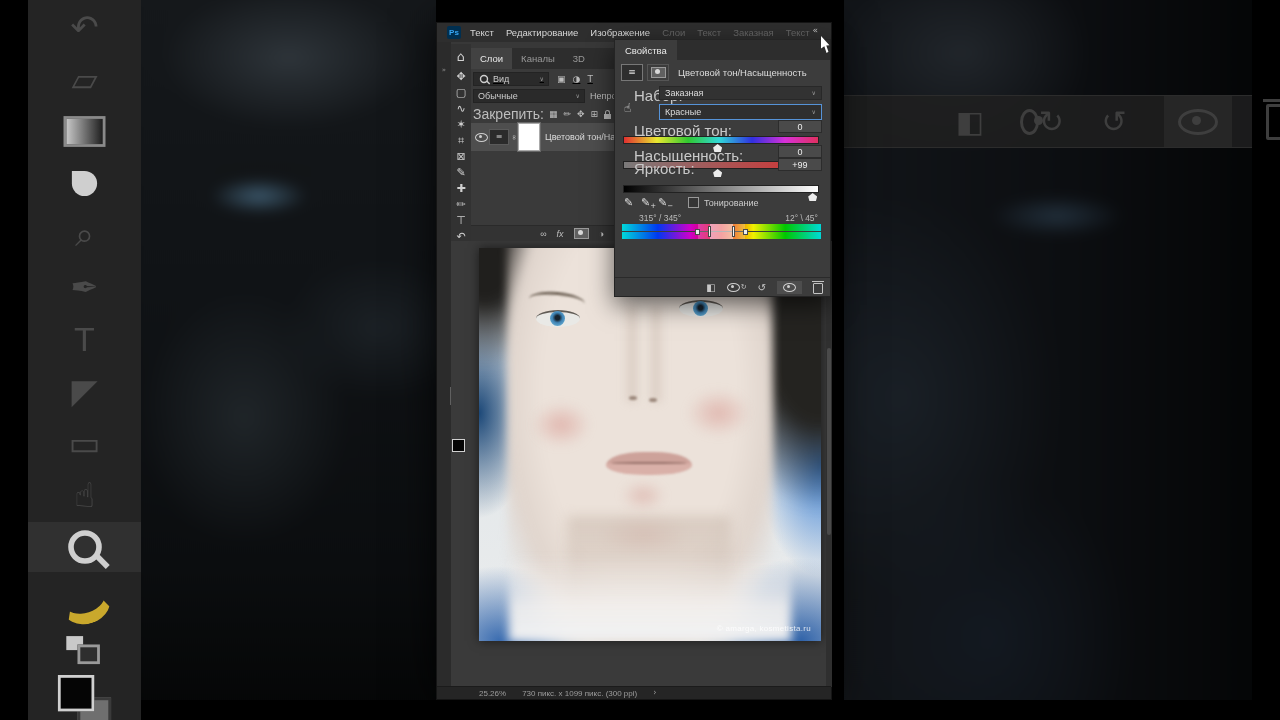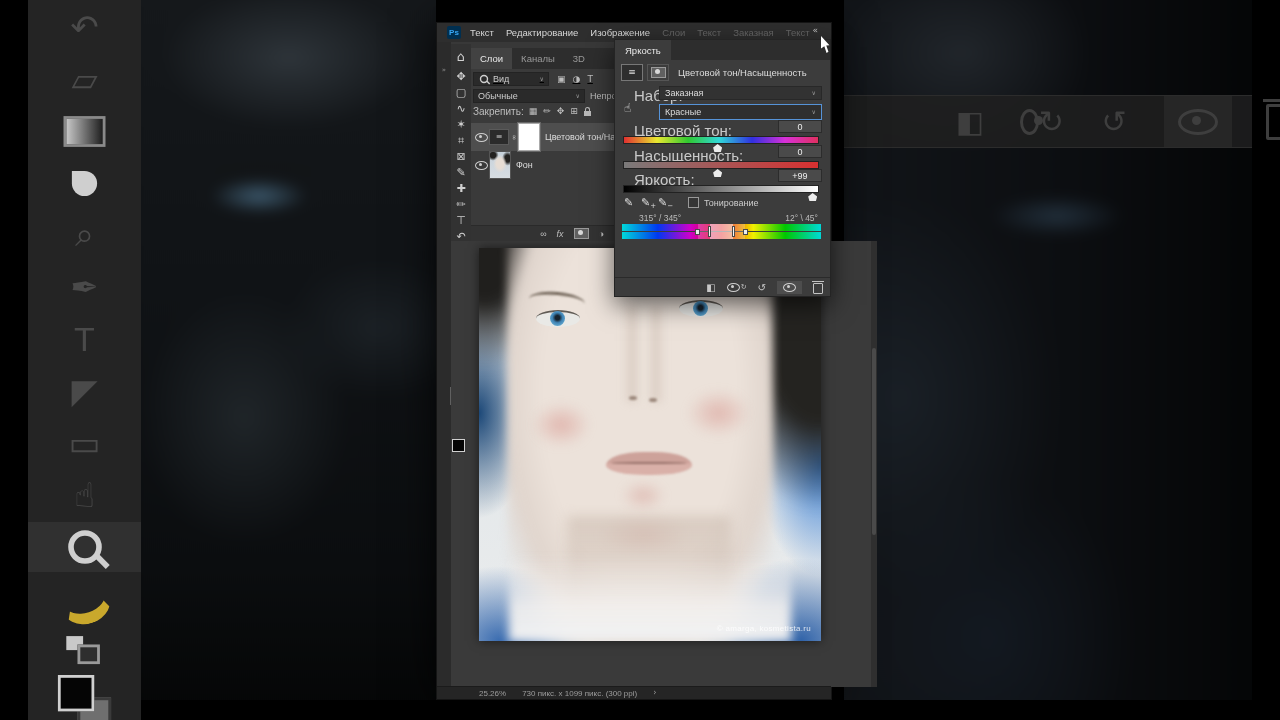--- a/index.html
+++ b/index.html
@@ -87,21 +87,21 @@
 
   
   .layers-panel{left:34px;top:25px;width:143px;height:193px;background:#3a3a3a;z-index:5;overflow:hidden;}
   .lp-tabs{height:21px;background:#2d2d2d;display:flex;font-size:9.5px;}
   .lp-tab{padding:0 9px;display:flex;align-items:center;color:#999;}
   .lp-tab.active{background:#424242;color:#e9e9e9;}
   .lp-row-abs{position:absolute;left:2px;right:0;display:flex;align-items:center;}
   .lp-select{background:#2a2a2a;border:1px solid #232323;height:14px;display:flex;align-items:center;font-size:9px;color:#cccccc;padding:0 4px;gap:3px;box-sizing:border-box;}
   .chev{color:#999;font-size:6px;margin-left:auto;padding-left:4px;}
   .lp-icons{display:flex;gap:7px;margin-left:8px;color:#bdbdbd;font-size:9px;align-items:center;}
-  .lp-label{font-size:10px;color:#bdbdbd;}
+  .lp-label{font-size:14px;color:#bdbdbd;}
   .lp-lock-icons{display:flex;gap:6px;margin-left:5px;color:#bdbdbd;font-size:9px;align-items:center;}
   .lp-list{position:absolute;left:0;right:0;top:75px;}
   .lp-layer{display:flex;align-items:center;height:28px;padding-left:4px;box-sizing:border-box;}
   .lp-layer.selected{background:#4e4e4e;}
   .eye-col{width:14px;flex:none;}
   .adj-thumb{width:18px;height:14px;background:#2b2b2b;border:1px solid #5a5a5a;color:#cfcfcf;font-size:8px;
              display:flex;align-items:center;justify-content:center;flex:none;}
   .link-col{width:9px;flex:none;color:#bdbdbd;font-size:7px;transform:rotate(90deg);text-align:center;}
   .mask-thumb{width:20px;height:26px;background:#fff;border:1px solid #aaa;outline:1px solid #666;flex:none;}
   .photo-thumb{width:20px;height:26px;border:1px solid #555;flex:none;background:
@@ -149,21 +149,21 @@
   .ramp-sel-core{position:absolute;left:44%;width:12%;top:0;height:15px;background:rgba(248,248,248,.55);}
   .rh-bar{position:absolute;top:2px;width:3px;height:11px;background:#f4f4f4;border:1px solid #4a4a4a;box-sizing:border-box;}
   .rh-sq{position:absolute;top:5px;width:5px;height:6px;background:#ececec;border:1px solid #4a4a4a;box-sizing:border-box;}
   .pp-footer{position:absolute;bottom:0;left:0;right:0;height:18px;border-top:1px solid #2a2a2a;
              display:flex;align-items:center;justify-content:flex-end;gap:11px;padding-right:7px;font-size:10px;color:#c8c8c8;}
   .pp-footer .boxed{background:#4d4d4d;padding:2px 6px;display:flex;align-items:center;}
   .icon-combo{display:flex;align-items:center;gap:1px;}
   .icon-combo .mini{font-size:7px;}
 
   
-  .canvas{left:14px;top:218px;width:381px;height:446px;background:#3a3a3a;overflow:hidden;padding-left:45px;}
+  .canvas{left:14px;top:218px;width:381px;height:446px;background:#3a3a3a;overflow:hidden;}
   .photo{position:absolute;left:28px;top:7px;width:342px;height:393px;overflow:hidden;box-shadow:0 0 10px rgba(0,0,0,.55);}
   .ph{position:absolute;}
   .ph-bg{inset:0;background:
     radial-gradient(ellipse 90px 160px at 100% 55%, #3f83d6 0%, rgba(63,131,214,0) 70%),
     radial-gradient(ellipse 70px 120px at 100% 20%, #2a5ca8 0%, rgba(42,92,168,0) 72%),
     radial-gradient(ellipse 80px 150px at 0% 42%, #1c4878 0%, rgba(28,72,120,0) 70%),
     radial-gradient(ellipse 120px 100px at 6% 100%, #3a6cb0 0%, rgba(58,108,176,0) 75%),
     radial-gradient(ellipse 140px 110px at 94% 100%, #2f62a8 0%, rgba(47,98,168,0) 75%),
     linear-gradient(180deg,#d5dbe0 0%,#dde2e6 30%,#e4e8ea 55%,#eaeced 100%);}
   .ph-hair-l{left:-30px;top:-40px;width:120px;height:160px;filter:blur(7px);
@@ -362,39 +362,34 @@
         </div>
       </div>
       <div class="lp-list">
         <div class="lp-layer selected">
           <span class="eye-col"><span class="eye"></span></span>
           <span class="adj-thumb glyph">≡</span>
           <span class="link-col glyph">∞</span>
           <span class="mask-thumb"></span>
           <span class="lp-name">Цветовой тон/Насыщенность</span>
         </div>
-        <div class="lp-layer">
-          <span class="eye-col"><span class="eye"></span></span>
-          <span class="photo-thumb"></span>
-          <span class="lp-name">Фон</span>
-        </div>
       </div>
       <div class="lp-footer" id="lp-footer">
           <span class="icon-combo">∞</span>
           <span class="icon-combo" style="font-style: italic;">fx</span>
           <span class="icon-combo">
             <span class="shape-mask"></span>
           </span>
           <span class="icon-combo">◑</span>
         </div>
     </div>
 
     <div class="abs props-panel">
       <div class="pp-header">
-        <div class="pp-tab">Яркость</div>
+        <div class="pp-tab">Свойства</div>
       </div>
       <div class="pp-maskrow">
         <span class="pp-iconbox glyph">≡</span>
         <span class="pp-iconbox plain">
             <span class="shape-mask"></span>
           </span>
         <span class="pp-title">Цветовой тон/Насыщенность</span>
       </div>
       <div class="abs" style="top:47px;left:9px;">
         <span class="pp-label">Набор:</span>
@@ -420,21 +415,21 @@
       </div>
 
       <div class="abs" style="top:107px;left:9px;right:0;height:13px;">
         <span class="pp-label">Насыщенность:</span>
         <span class="pp-val">0</span>
       </div>
       <div class="pp-bar sat" style="top:121px;">
         <span class="hs-thumb" style="left: 48%;"></span>
       </div>
 
-      <div class="abs" style="top:131px;left:9px;right:0;height:13px;">
+      <div class="abs" style="top:120px;left:9px;right:0;height:13px;">
         <span class="pp-label">Яркость:</span>
         <span class="pp-val">+99</span>
       </div>
       <div class="pp-bar light" style="top:145px;">
         <span class="hs-thumb" style="left: 97%;"></span>
       </div>
 
       <div class="pp-droppers">
         <span class="pp-drop glyph">✎</span>
         <span class="pp-drop glyph"><span>✎</span><sub>+</sub></span>

